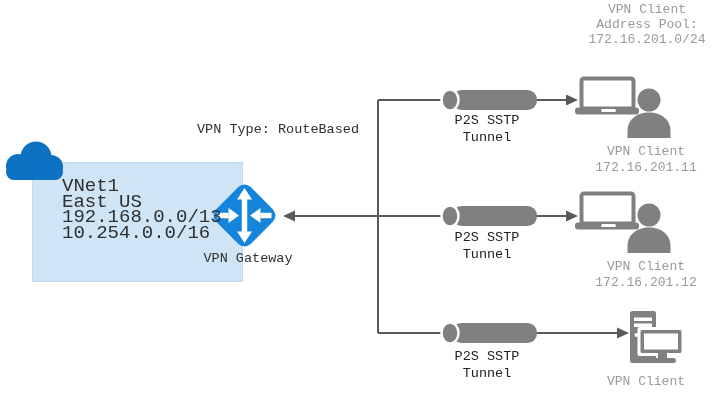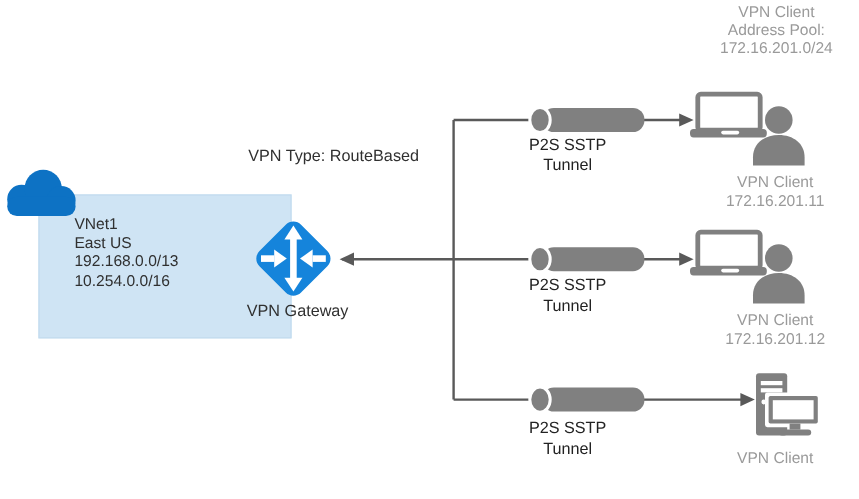--- a/index.html
+++ b/index.html
@@ -1,33 +1,33 @@
 <!DOCTYPE html>
 <html><head>
 <meta charset="utf-8">
 <style>
   html,body{margin:0;padding:0;background:#ffffff;}
   #canvas{
     position:relative;width:716px;height:416px;background:#ffffff;overflow:hidden;
-    font-family:Liberation Sans, sans-serif;
+    font-family:Liberation Mono, monospace;
   }
   #canvas svg{position:absolute;left:0;top:0;z-index:2;}
   .vnet-box{
     position:absolute;left:32px;top:162px;width:211px;height:120px;
     background:#cfe4f4;border:1px solid #c2dbee;box-sizing:border-box;z-index:1;
   }
   .txt{position:absolute;z-index:3;white-space:nowrap;}
   .center{transform:translateX(-50%);text-align:center;}
   .dark{color:#303030;}
   .gray{color:#9a9a9a;}
   .addr-pool{left:647px;top:2px;font-size:13px;line-height:15px;}
   .vpn-type{left:278px;top:121px;font-size:13.5px;line-height:17.5px;}
-  .vnet-text{left:62px;top:179px;font-size:13px;line-height:15.5px;}
+  .vnet-text{left:62px;top:179px;font-size:19px;line-height:15.5px;}
   .gw-label{left:248px;top:251px;font-size:13.5px;}
-  .tunnel-label{left:473px;font-size:13.5px;line-height:17px;color:#222222;}
+  .tunnel-label{left:487px;font-size:13.5px;line-height:17px;color:#222222;}
   .t0{top:112px;} .t1{top:229px;} .t2{top:348px;}
   .client-label{left:646px;font-size:13px;line-height:15.5px;}
   .c0{top:144px;} .c1{top:259px;} .c2{top:374px;}
 </style>
 </head>
 <body>
 
 <div id="canvas">
 
   <div class="vnet-box"></div>

